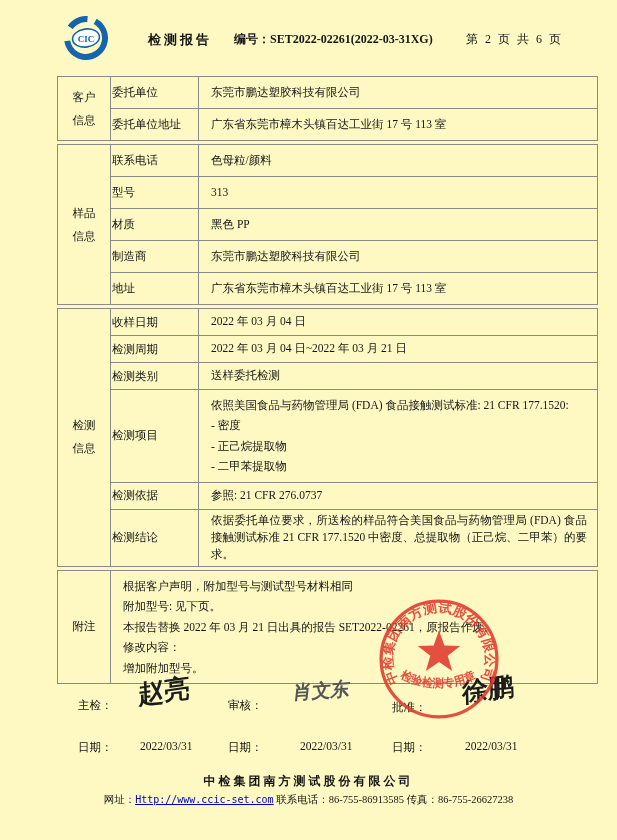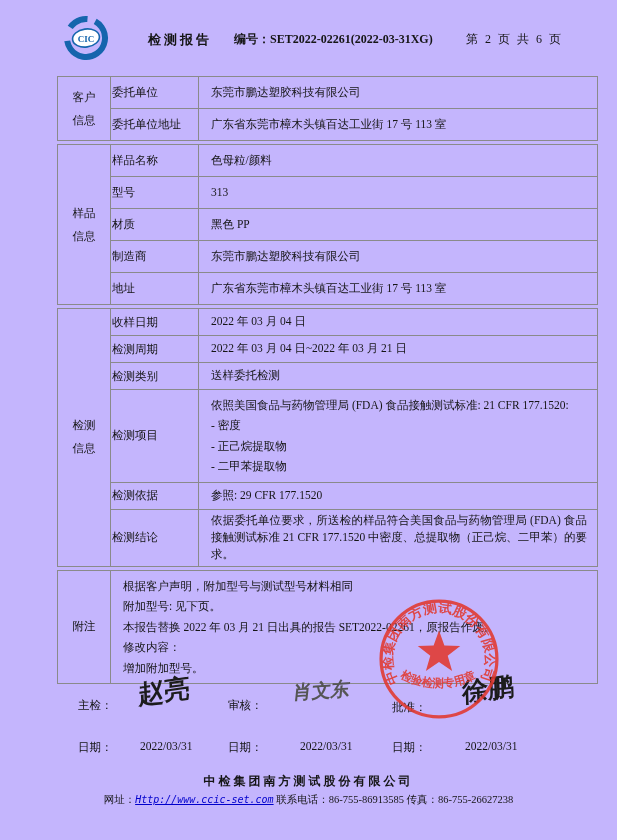--- a/index.html
+++ b/index.html
@@ -1,19 +1,19 @@
 <!DOCTYPE html>
 <html><head>
 <meta charset="utf-8">
 <style>
   * { box-sizing: border-box; }
   html,body { margin:0; padding:0; background:#ffffff; }
   .page {
     position:relative; width:617px; height:840px; margin:0 auto;
-    background:#c4b5fd; overflow:hidden;
+    background:#fef9c3; overflow:hidden;
     font-family:"Liberation Serif","DejaVu Serif",serif; color:#151515;
   }
   
   .logo { position:absolute; left:61px; top:13px; width:50px; height:50px; }
   .doc-title { position:absolute; left:148px; top:31px; font-size:13px; font-weight:bold; letter-spacing:3px; }
   .report-no-wrap { position:absolute; left:234px; top:31px; font-size:12px; font-weight:bold; white-space:nowrap; }
   .page-info { position:absolute; left:466px; top:31px; font-size:12px; font-weight:normal; letter-spacing:2px; white-space:nowrap; }
   
   .tables { position:absolute; left:57px; top:76px; width:541px; }
   table { border-collapse:collapse; table-layout:fixed; width:541px; margin:0 0 3px 0; font-size:11.5px; }
@@ -32,21 +32,21 @@
               transform:rotate(-8deg) skewX(-6deg); font-family:"DejaVu Serif",serif; color:#1c1c1c; }
   .sig-name.small { font-size:19px; color:#555; transform:rotate(-4deg) skewX(-10deg); }
   .date-label { position:absolute; font-size:11.5px; white-space:nowrap; }
   .date-value { position:absolute; font-size:11.5px; white-space:nowrap; }
   
   .stamp { position:absolute; left:376px; top:596px; width:126px; height:126px; opacity:0.88; z-index:5; pointer-events:none; }
   
   .footer { position:absolute; left:0; top:773px; width:617px; text-align:center; }
   .footer-company { font-size:12px; font-weight:bold; letter-spacing:3px; }
   .footer-line { font-size:10.5px; margin-top:3px; }
-  .footer-link { color:#0000cc; text-decoration:underline; font-family:"DejaVu Sans Mono","Liberation Mono",monospace; font-size:10px;font-style:italic; }
+  .footer-link { color:#0000cc; text-decoration:underline; font-family:"DejaVu Sans Mono","Liberation Mono",monospace; font-size:10px; }
 </style>
 </head>
 <body>
 
 <div class="page">
 
   <svg class="logo" viewBox="0 0 50 50" aria-hidden="true">
     <circle cx="25" cy="25" r="19" fill="none" stroke="#1565ad" stroke-width="6" stroke-dasharray="78 14 20 8" stroke-dashoffset="10" transform="rotate(-35 25 25)"></circle>
     <ellipse cx="25" cy="25" rx="13.5" ry="9" fill="#ffffff" stroke="#1565ad" stroke-width="1.6" transform="rotate(-8 25 25)"></ellipse>
     <text x="25" y="28.5" text-anchor="middle" font-size="9" font-weight="bold" font-family="'Liberation Serif',serif" fill="#1565ad">CIC</text>
@@ -82,21 +82,21 @@
     <table>
       <colgroup>
           <col style="width:53px">
           <col style="width:88px">
           <col>
         </colgroup>
       <tbody>
           <tr class="h32">
         <td class="group" rowspan="5">样品
 信息</td>
-        <td class="label">样品名称</td>
+        <td class="label">联系电话</td>
         <td class="value">色母粒/颜料</td>
       </tr>
       <tr class="h32">
         <td class="label">型号</td>
         <td class="value">313</td>
       </tr>
       <tr class="h32">
         <td class="label">材质</td>
         <td class="value">黑色 PP</td>
       </tr>
@@ -134,21 +134,21 @@
       </tr>
       <tr class="h83">
         <td class="label">检测项目</td>
         <td class="value multi">依照美国食品与药物管理局 (FDA) 食品接触测试标准: 21 CFR 177.1520:
 - 密度
 - 正己烷提取物
 - 二甲苯提取物</td>
       </tr>
       <tr class="h27">
         <td class="label">检测依据</td>
-        <td class="value">参照: 29 CFR 177.1520</td>
+        <td class="value">参照: 21 CFR 276.0737</td>
       </tr>
       <tr class="h49">
         <td class="label">检测结论</td>
         <td class="value justify">依据委托单位要求，所送检的样品符合美国食品与药物管理局 (FDA) 食品接触测试标准 21 CFR 177.1520 中密度、总提取物（正己烷、二甲苯）的要求。</td>
       </tr>
     </tbody>
       </table>
 
     <table>
       <colgroup>

